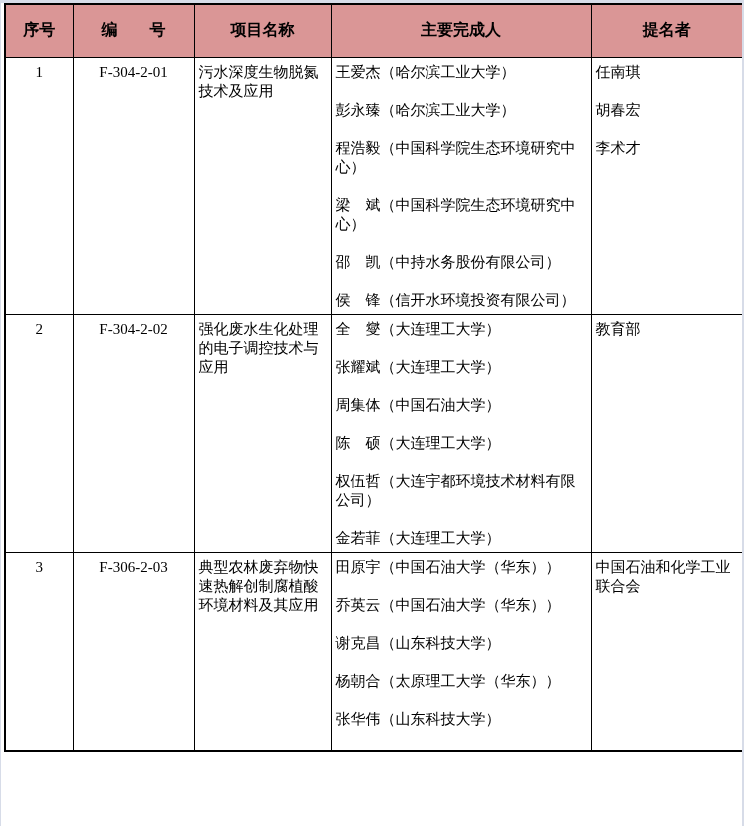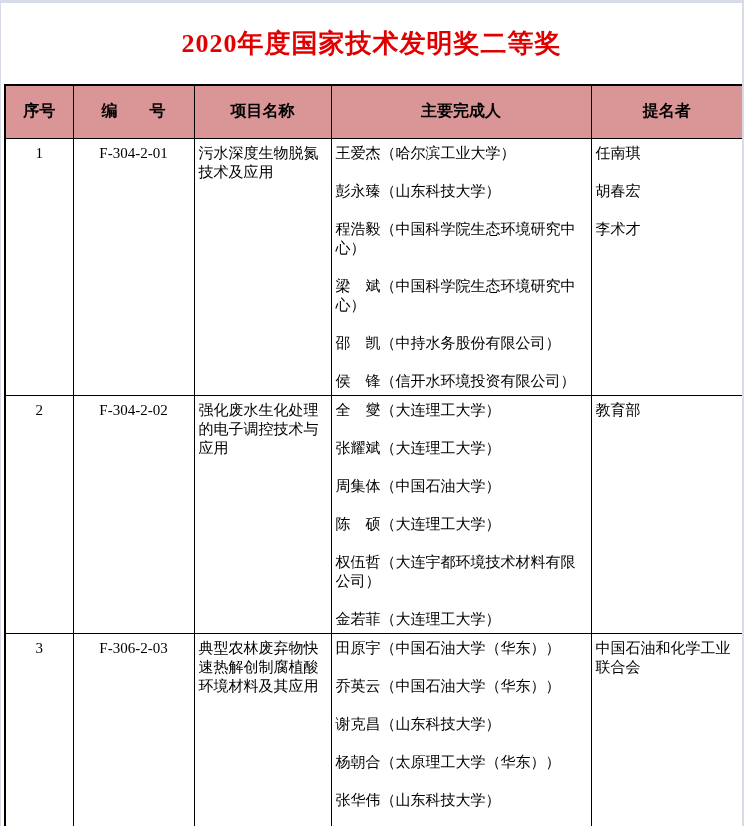--- a/index.html
+++ b/index.html
@@ -69,23 +69,20 @@
   tr.r2 { height: 230px; }
   tr.r3 { height: 199px; }
   .entry { margin-bottom: 19px; }
   .entry:last-child { margin-bottom: 0; }
 </style>
 </head>
 <body>
 
 <div class="page">
 
-  <div class="title-wrap">
-    <h1>2020年度国家技术发明奖二等奖</h1>
-  </div>
 
   <table class="awards">
     <colgroup>
       <col class="c0">
         <col class="c1">
         <col class="c2">
         <col class="c3">
         <col class="c4">
     </colgroup>
     <thead>
@@ -98,21 +95,21 @@
       </tr>
     </thead>
     <tbody>
 
       <tr class="r1">
         <td class="center">1</td>
         <td class="center">F-304-2-01</td>
         <td>污水深度生物脱氮技术及应用</td>
         <td>
           <div class="entry">王爱杰（哈尔滨工业大学）</div>
-          <div class="entry">彭永臻（山东科技大学）</div>
+          <div class="entry">彭永臻（哈尔滨工业大学）</div>
           <div class="entry">程浩毅（中国科学院生态环境研究中心）</div>
           <div class="entry">梁　斌（中国科学院生态环境研究中心）</div>
           <div class="entry">邵　凯（中持水务股份有限公司）</div>
           <div class="entry">侯　锋（信开水环境投资有限公司）</div>
         </td>
         <td>
           <div class="entry">任南琪</div>
           <div class="entry">胡春宏</div>
           <div class="entry">李术才</div>
         </td>

